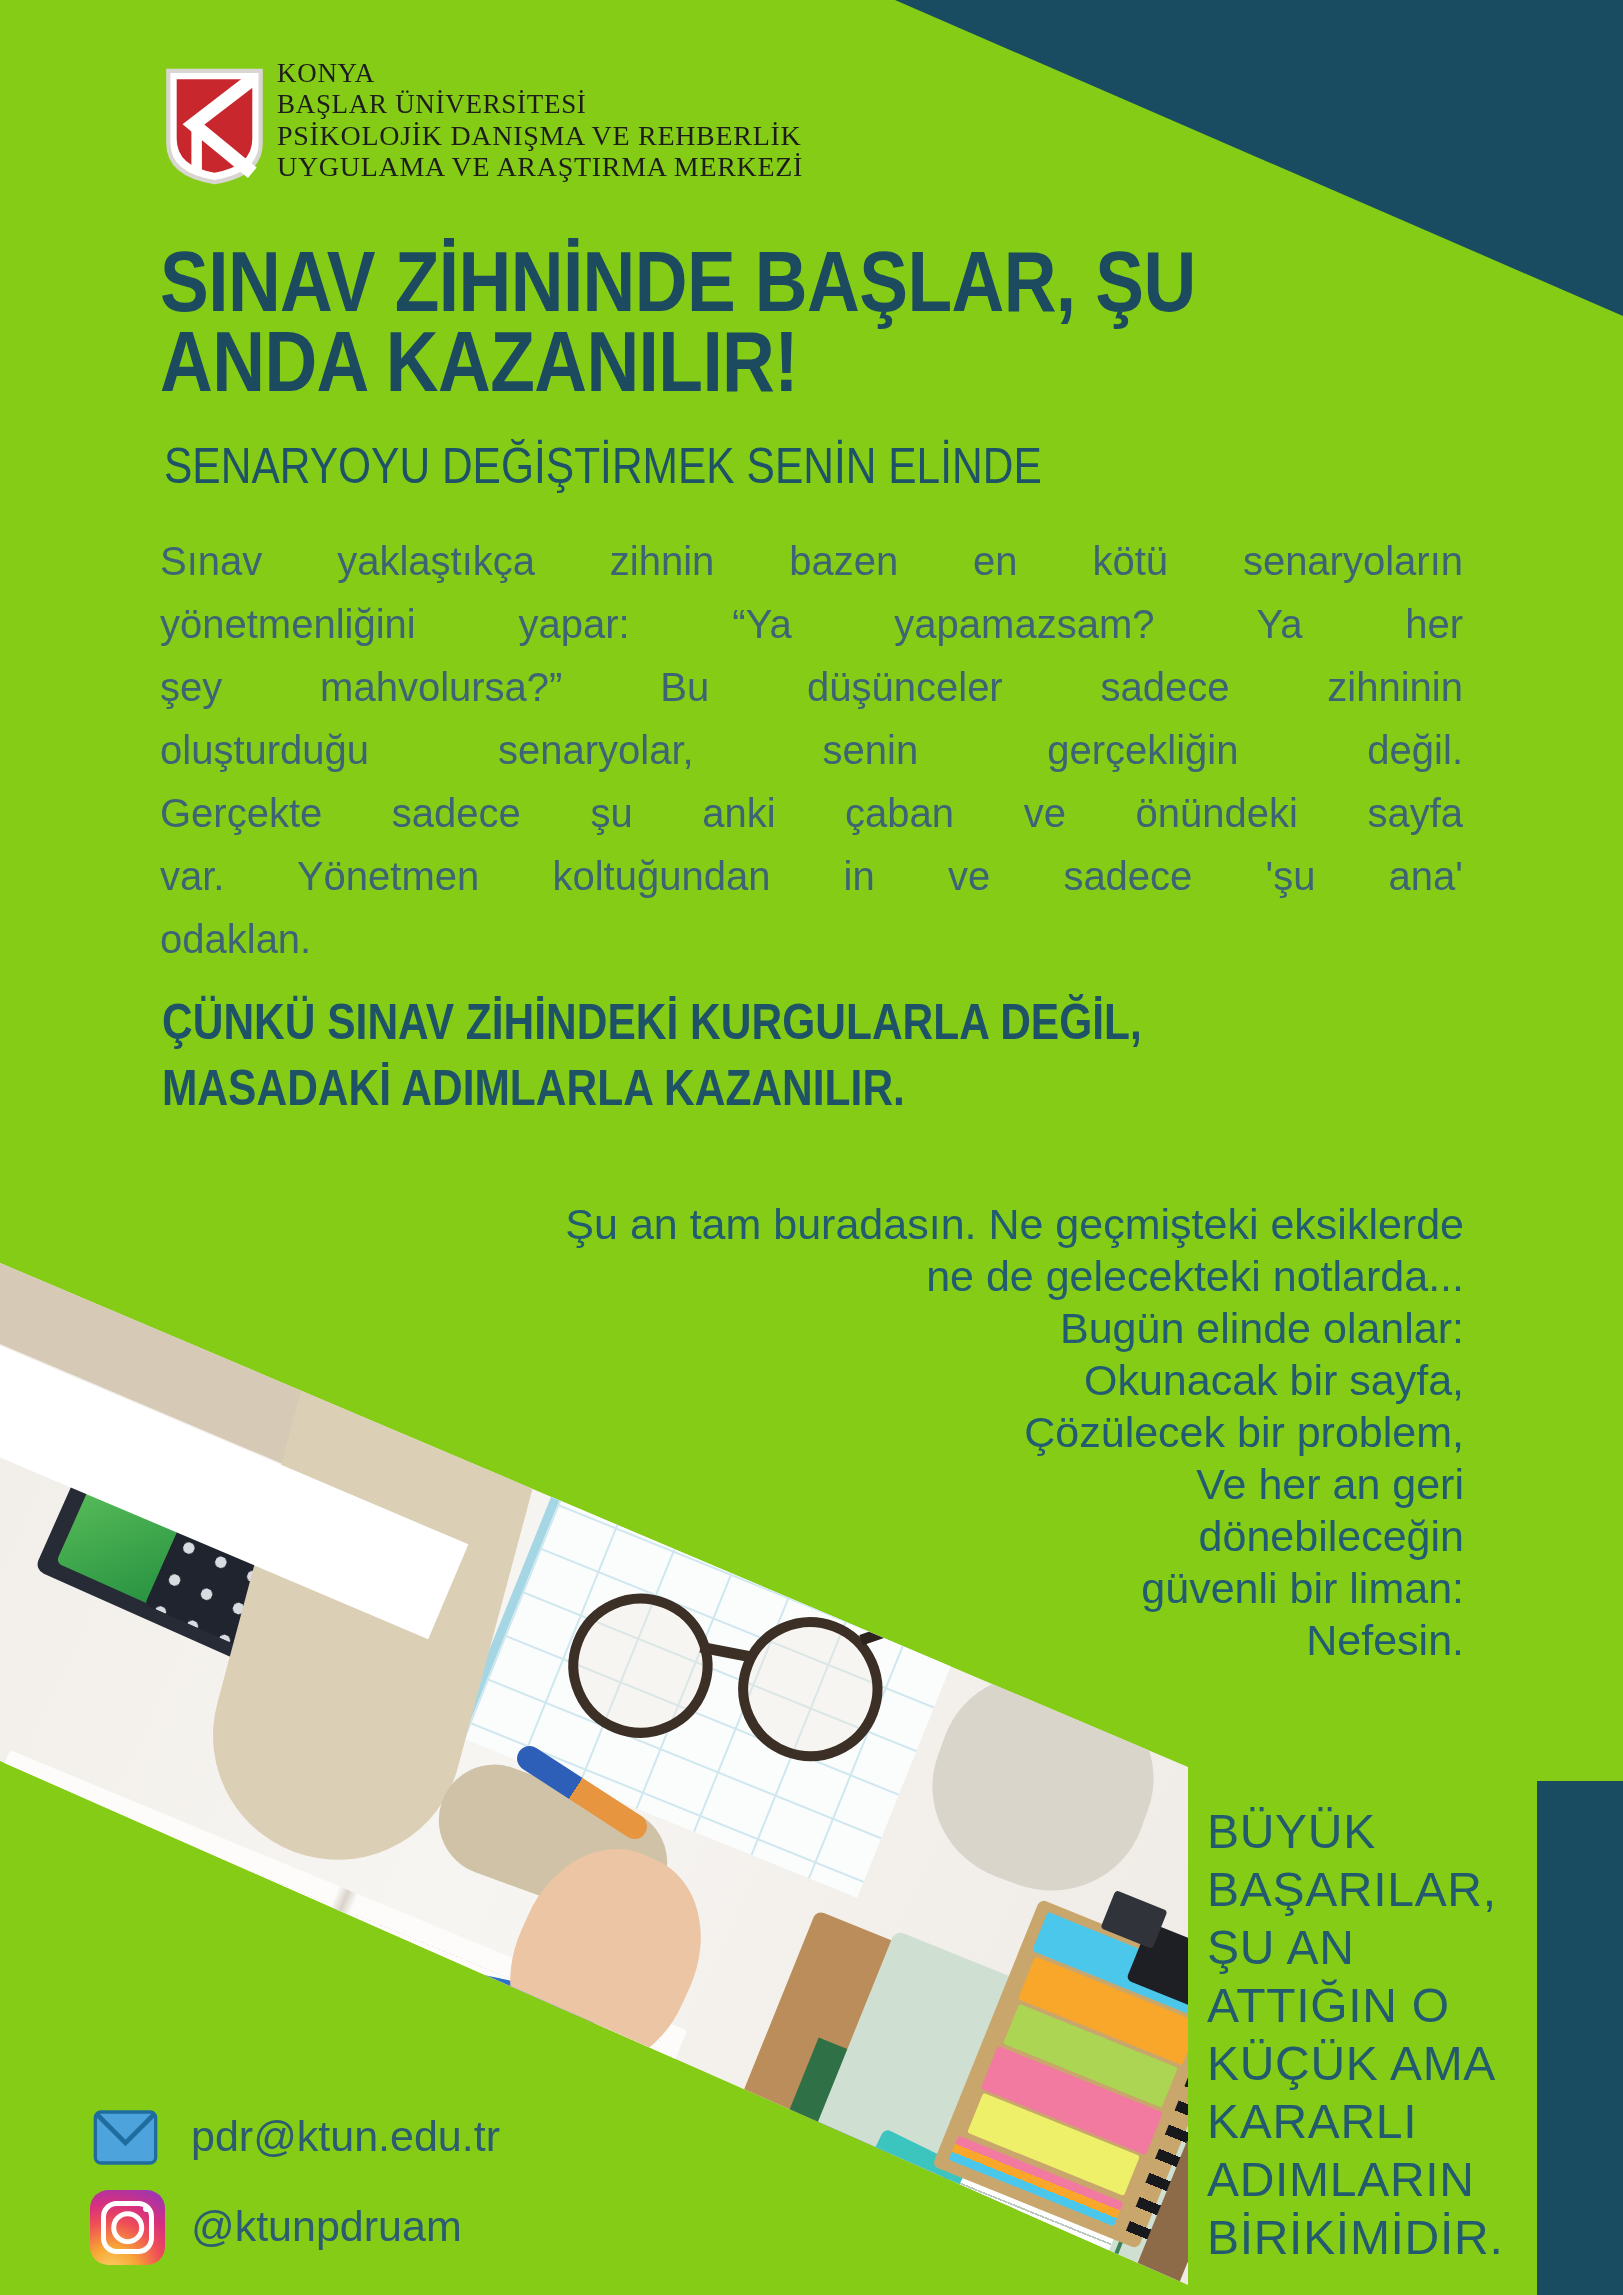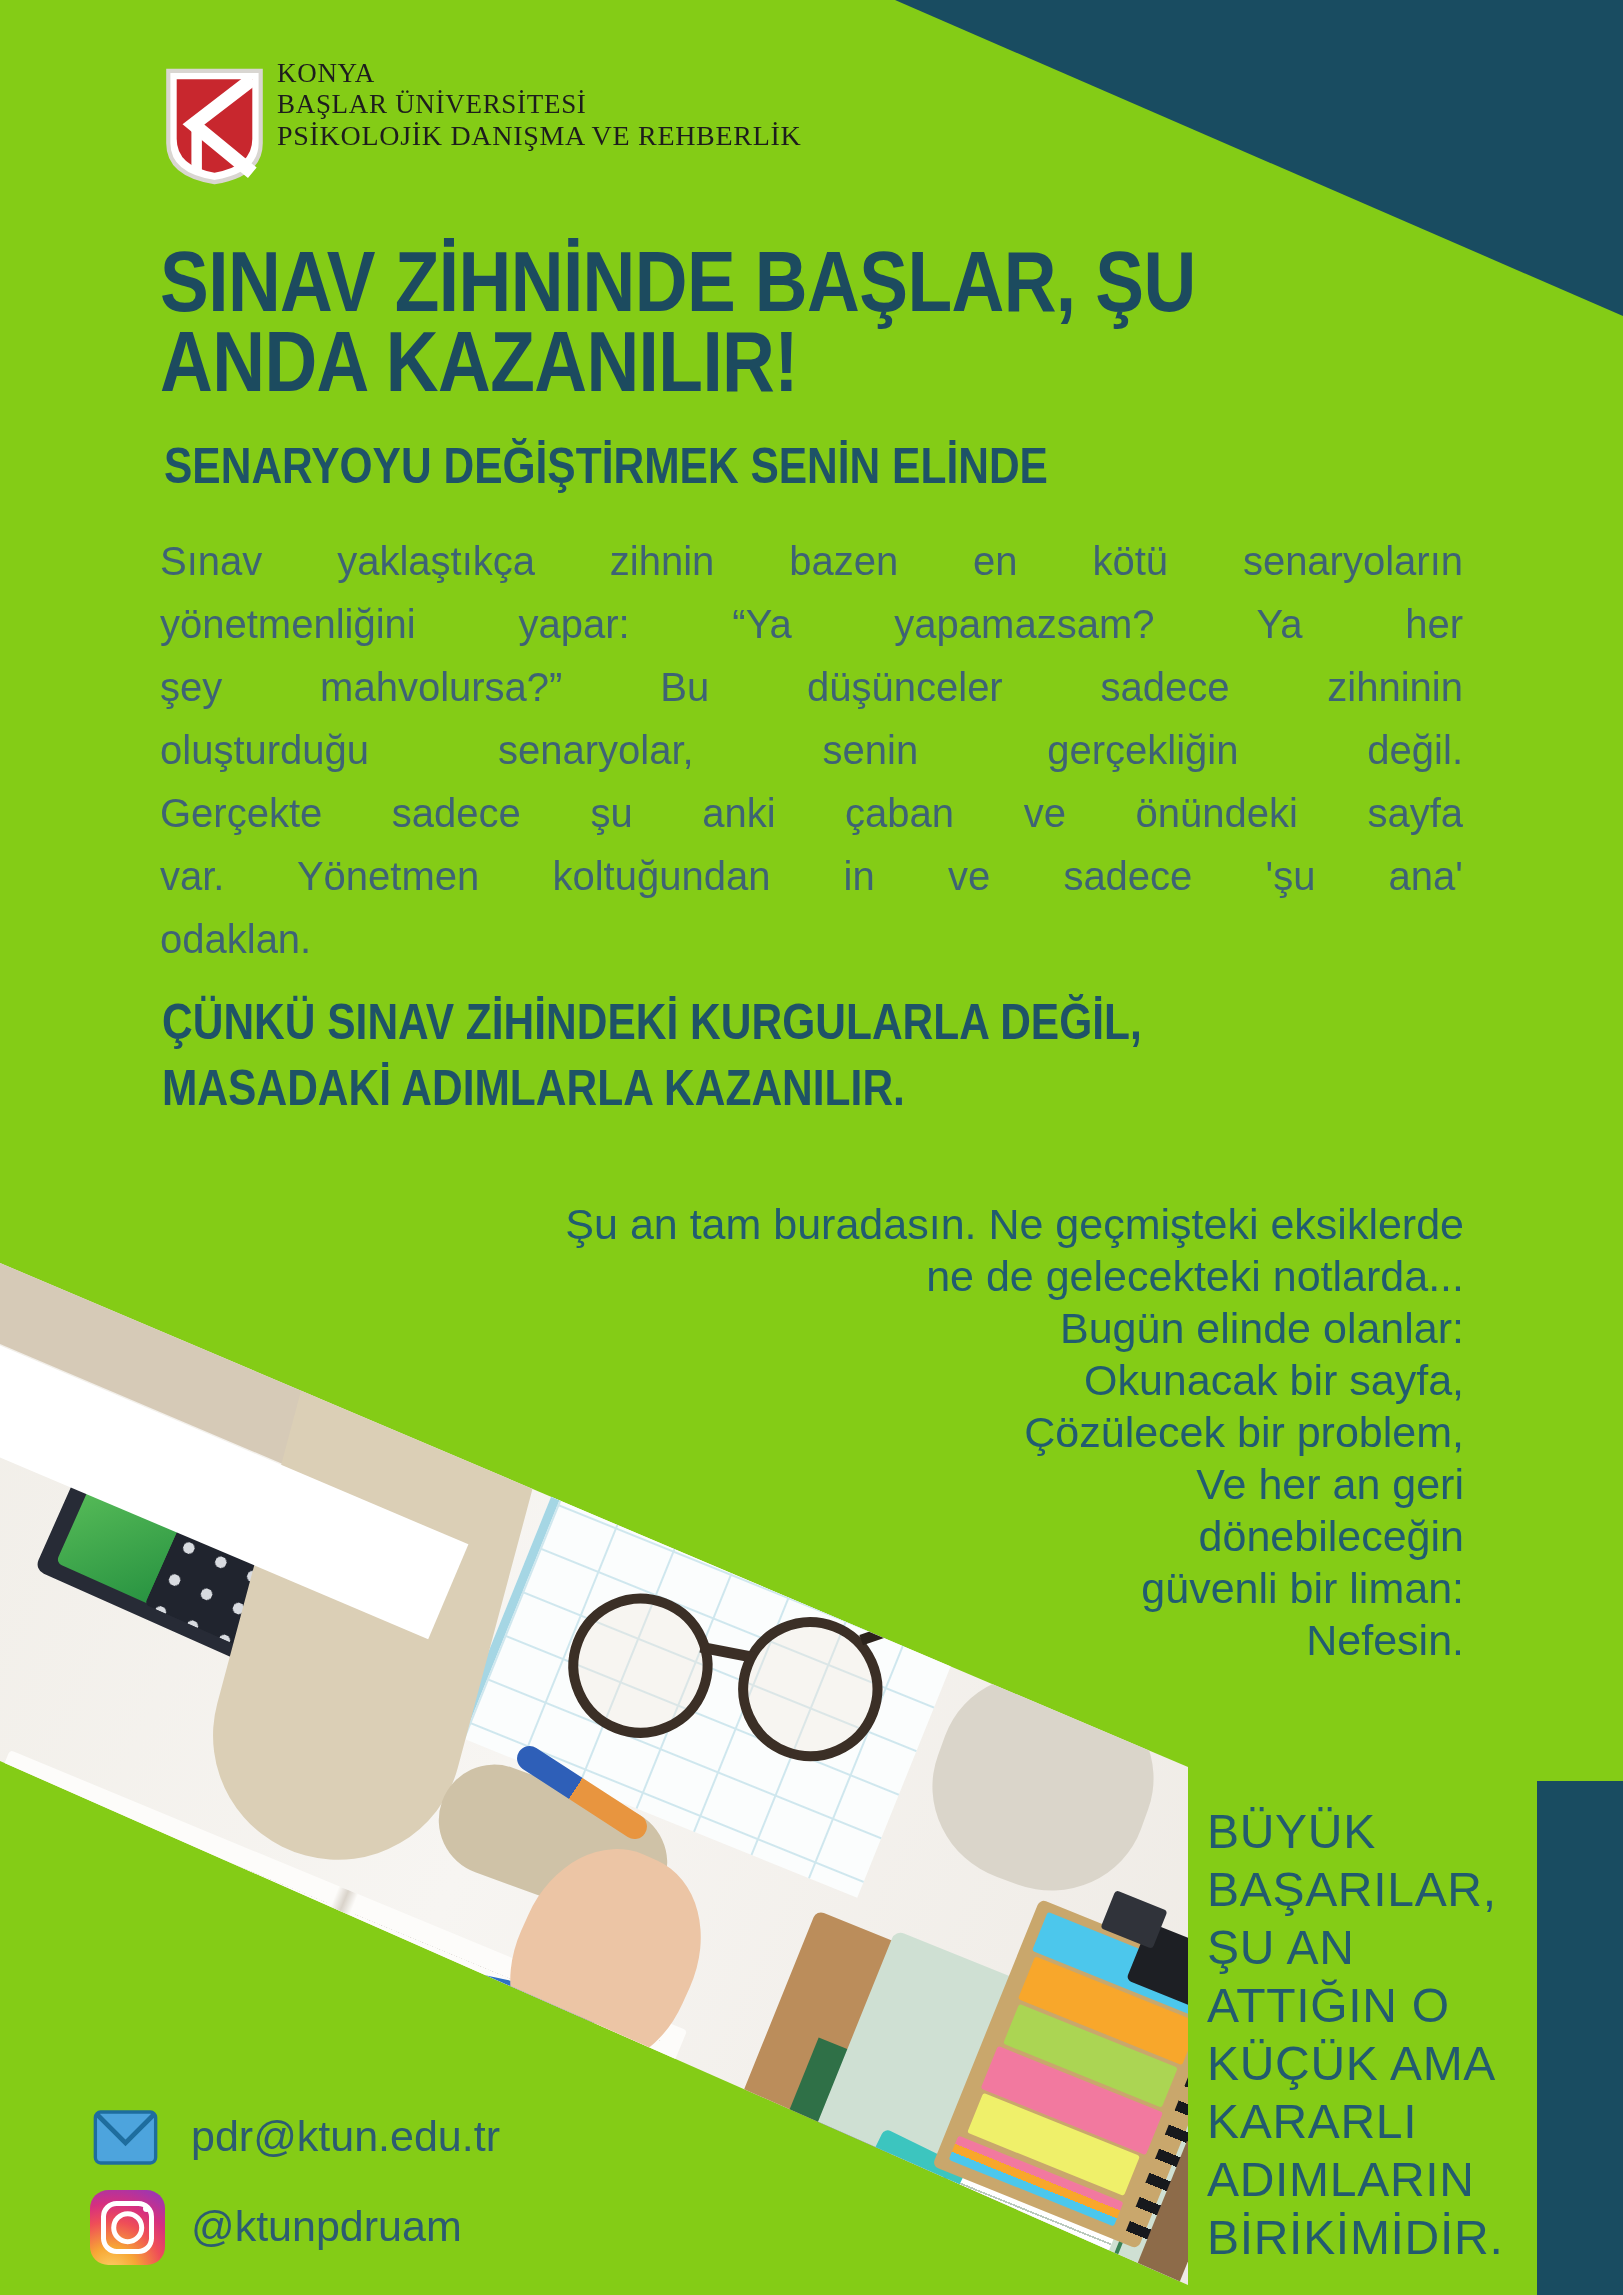--- a/index.html
+++ b/index.html
@@ -15,21 +15,21 @@
   
   #logo-shield{left:162px;top:61px;width:105px;height:131px;}
   #logo-text{left:277px;top:58px;color:#1d1d1d;font-family:"Liberation Serif",serif;}
   .logo-l{line-height:31px;white-space:nowrap;letter-spacing:0.7px;}
   .logo-l1,.logo-l2{font-size:27px;font-weight:500;}
   .logo-l3,.logo-l4{font-size:28px;font-weight:400;}
 
   
   .cond{display:inline-block;transform:scaleX(.85);transform-origin:0 50%;white-space:nowrap;}
   #title{left:160px;top:241px;color:#1C4B5F;font-weight:700;font-size:86px;line-height:80px;letter-spacing:-0.7px;}
-  #subtitle{left:164px;top:437px;color:#1E5367;font-size:50px;font-weight:700;}
+  #subtitle{left:164px;top:437px;color:#1E5367;font-size:50px;font-weight:400;}
   #midhead{left:162px;top:989px;color:#1E5367;font-size:50px;font-weight:700;line-height:66px;}
 
   
   #para{left:160px;top:527px;width:1303px;color:#3E6375;font-size:40px;line-height:57px;}
   .p-line{text-align:justify;text-align-last:justify;white-space:normal;margin-top:6px;}
   .p-line.last{text-align-last:left;}
 
   
   #rightblock{left:160px;top:1198px;width:1304px;text-align:right;color:#215C70;
               font-size:43px;line-height:52px;}
@@ -126,20 +126,21 @@
       <path d="M6 3 H94 V72 Q94 102 50 109 Q6 102 6 72 Z" fill="#ffffff" stroke="#d9d6d1" stroke-width="4"></path>
       <path d="M14 11 H86 V68 Q86 94 50 100 Q14 94 14 68 Z" fill="#C8272E"></path>
       <path d="M86 11 L30 54 L86 100" stroke="#ffffff" stroke-width="13" fill="none"></path>
       <path d="M33 54 L33 99" stroke="#ffffff" stroke-width="10" fill="none"></path>
     </svg>
   </div>
   <div id="logo-text" class="abs">
     <div class="logo-l logo-l1">KONYA</div>
     <div class="logo-l logo-l2">BAŞLAR ÜNİVERSİTESİ</div>
     <div class="logo-l logo-l3">PSİKOLOJİK DANIŞMA VE REHBERLİK</div>
+    <div class="logo-l logo-l4">UYGULAMA VE ARAŞTIRMA MERKEZİ</div>
   </div>
 
   <div id="title" class="abs">
     <div><span class="cond">SINAV ZİHNİNDE BAŞLAR, ŞU</span></div>
     <div><span class="cond">ANDA KAZANILIR!</span></div>
   </div>
 
   <div id="subtitle" class="abs">
     <span class="cond">SENARYOYU DEĞİŞTİRMEK SENİN ELİNDE</span>
   </div>

